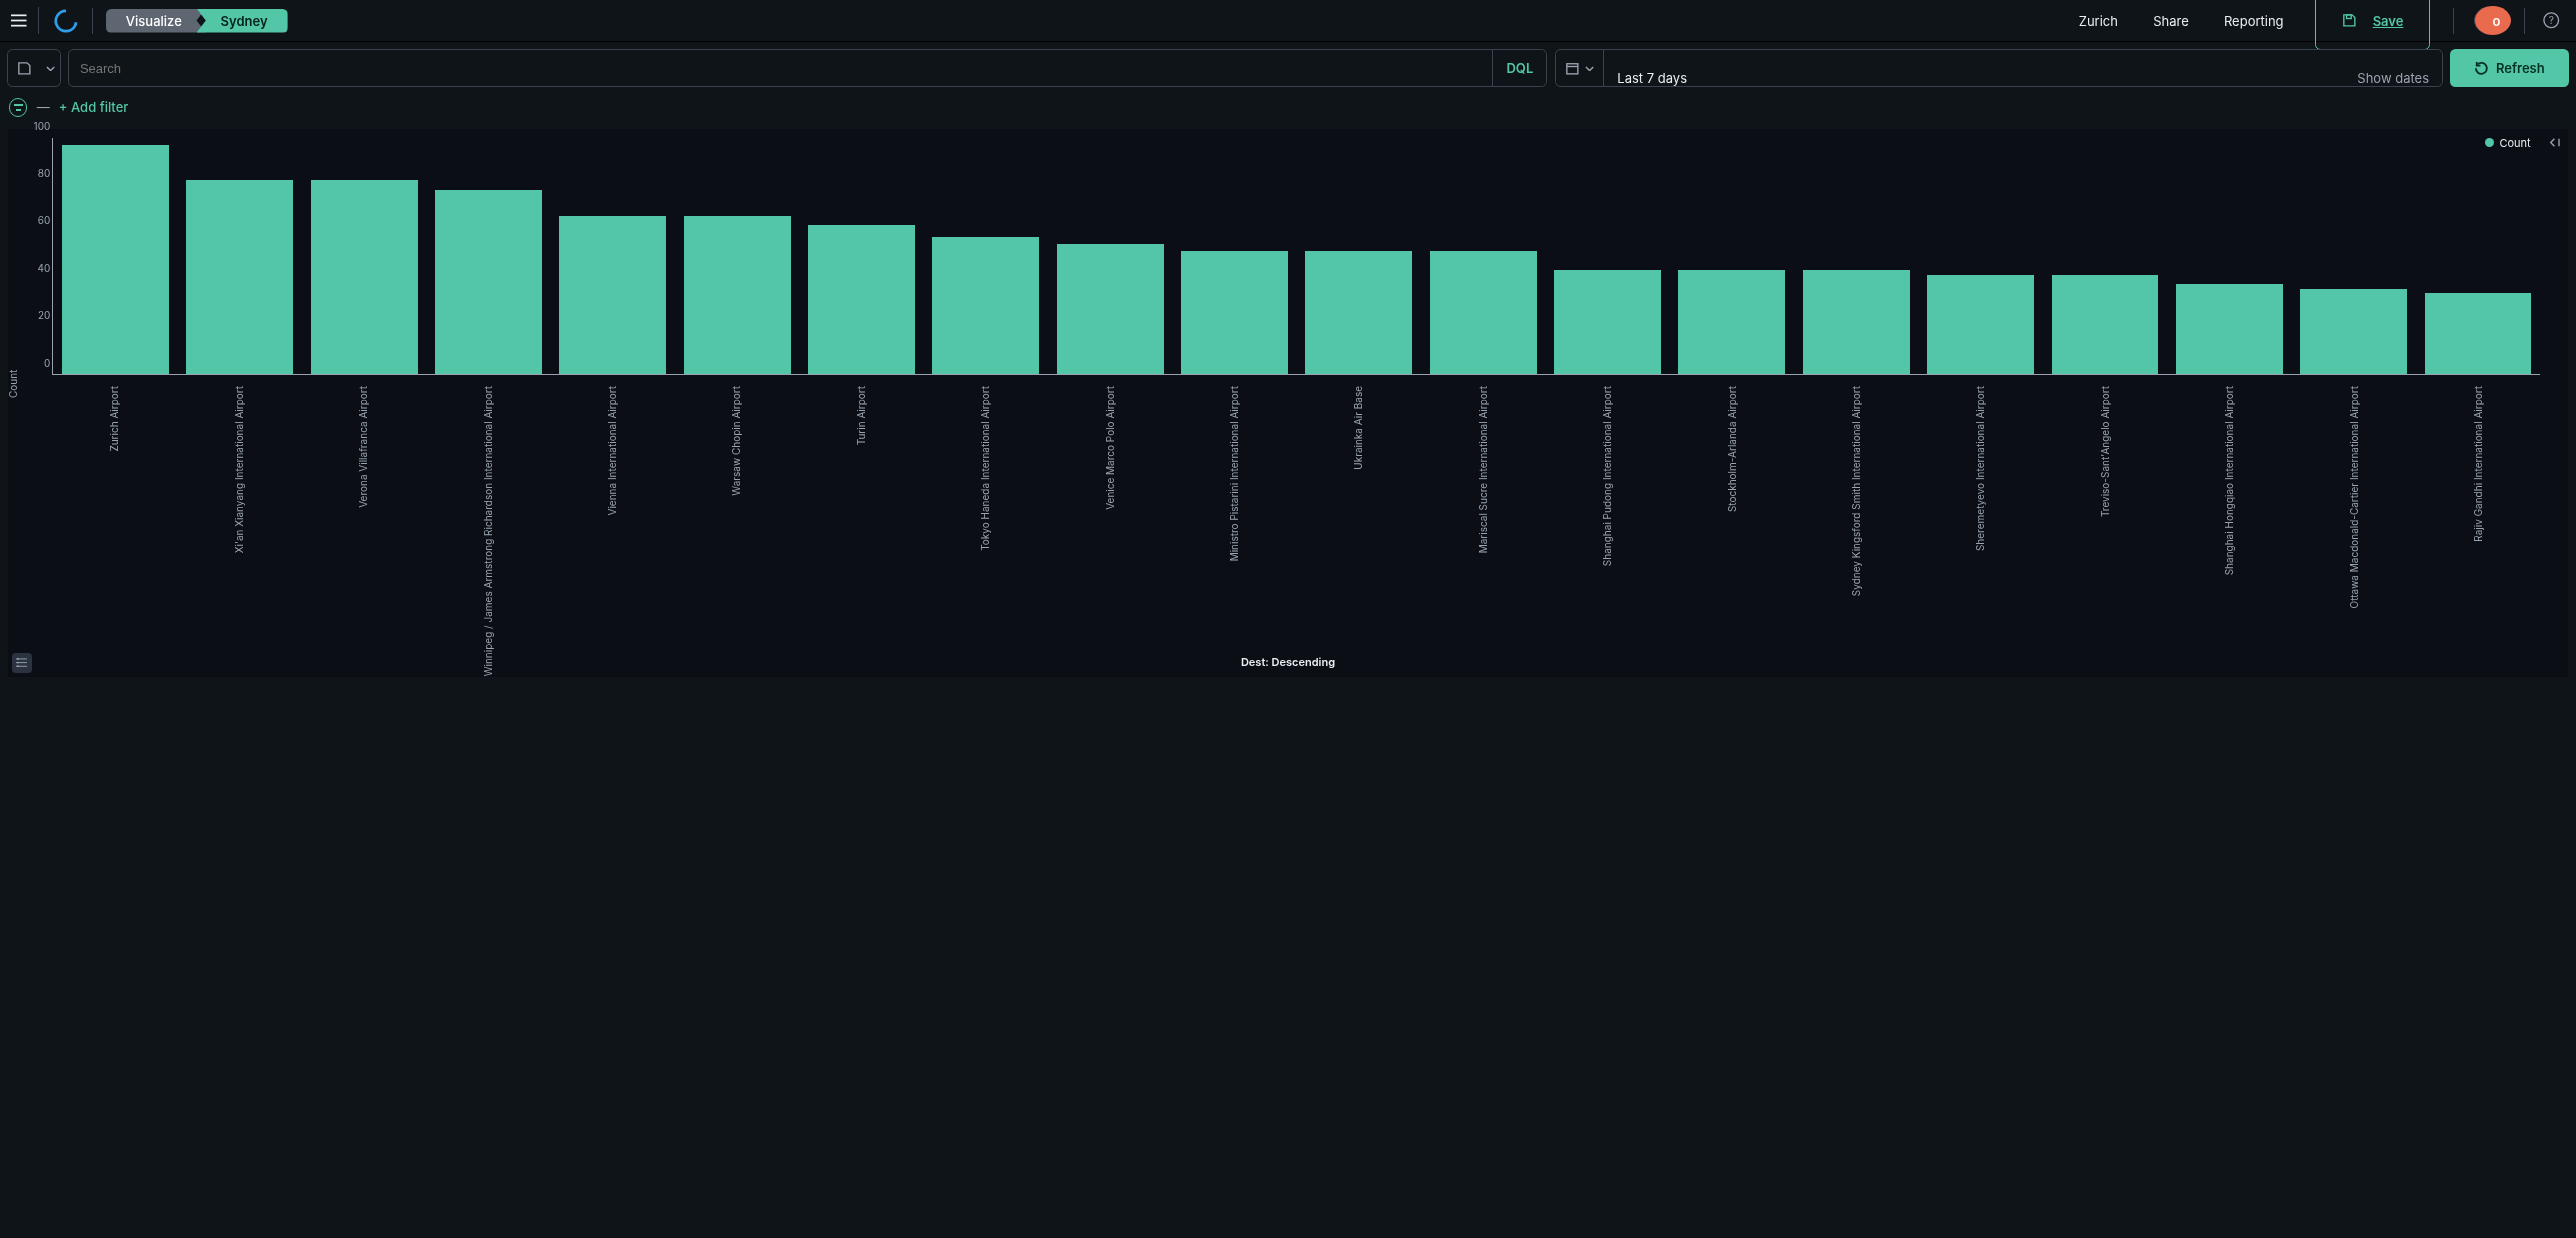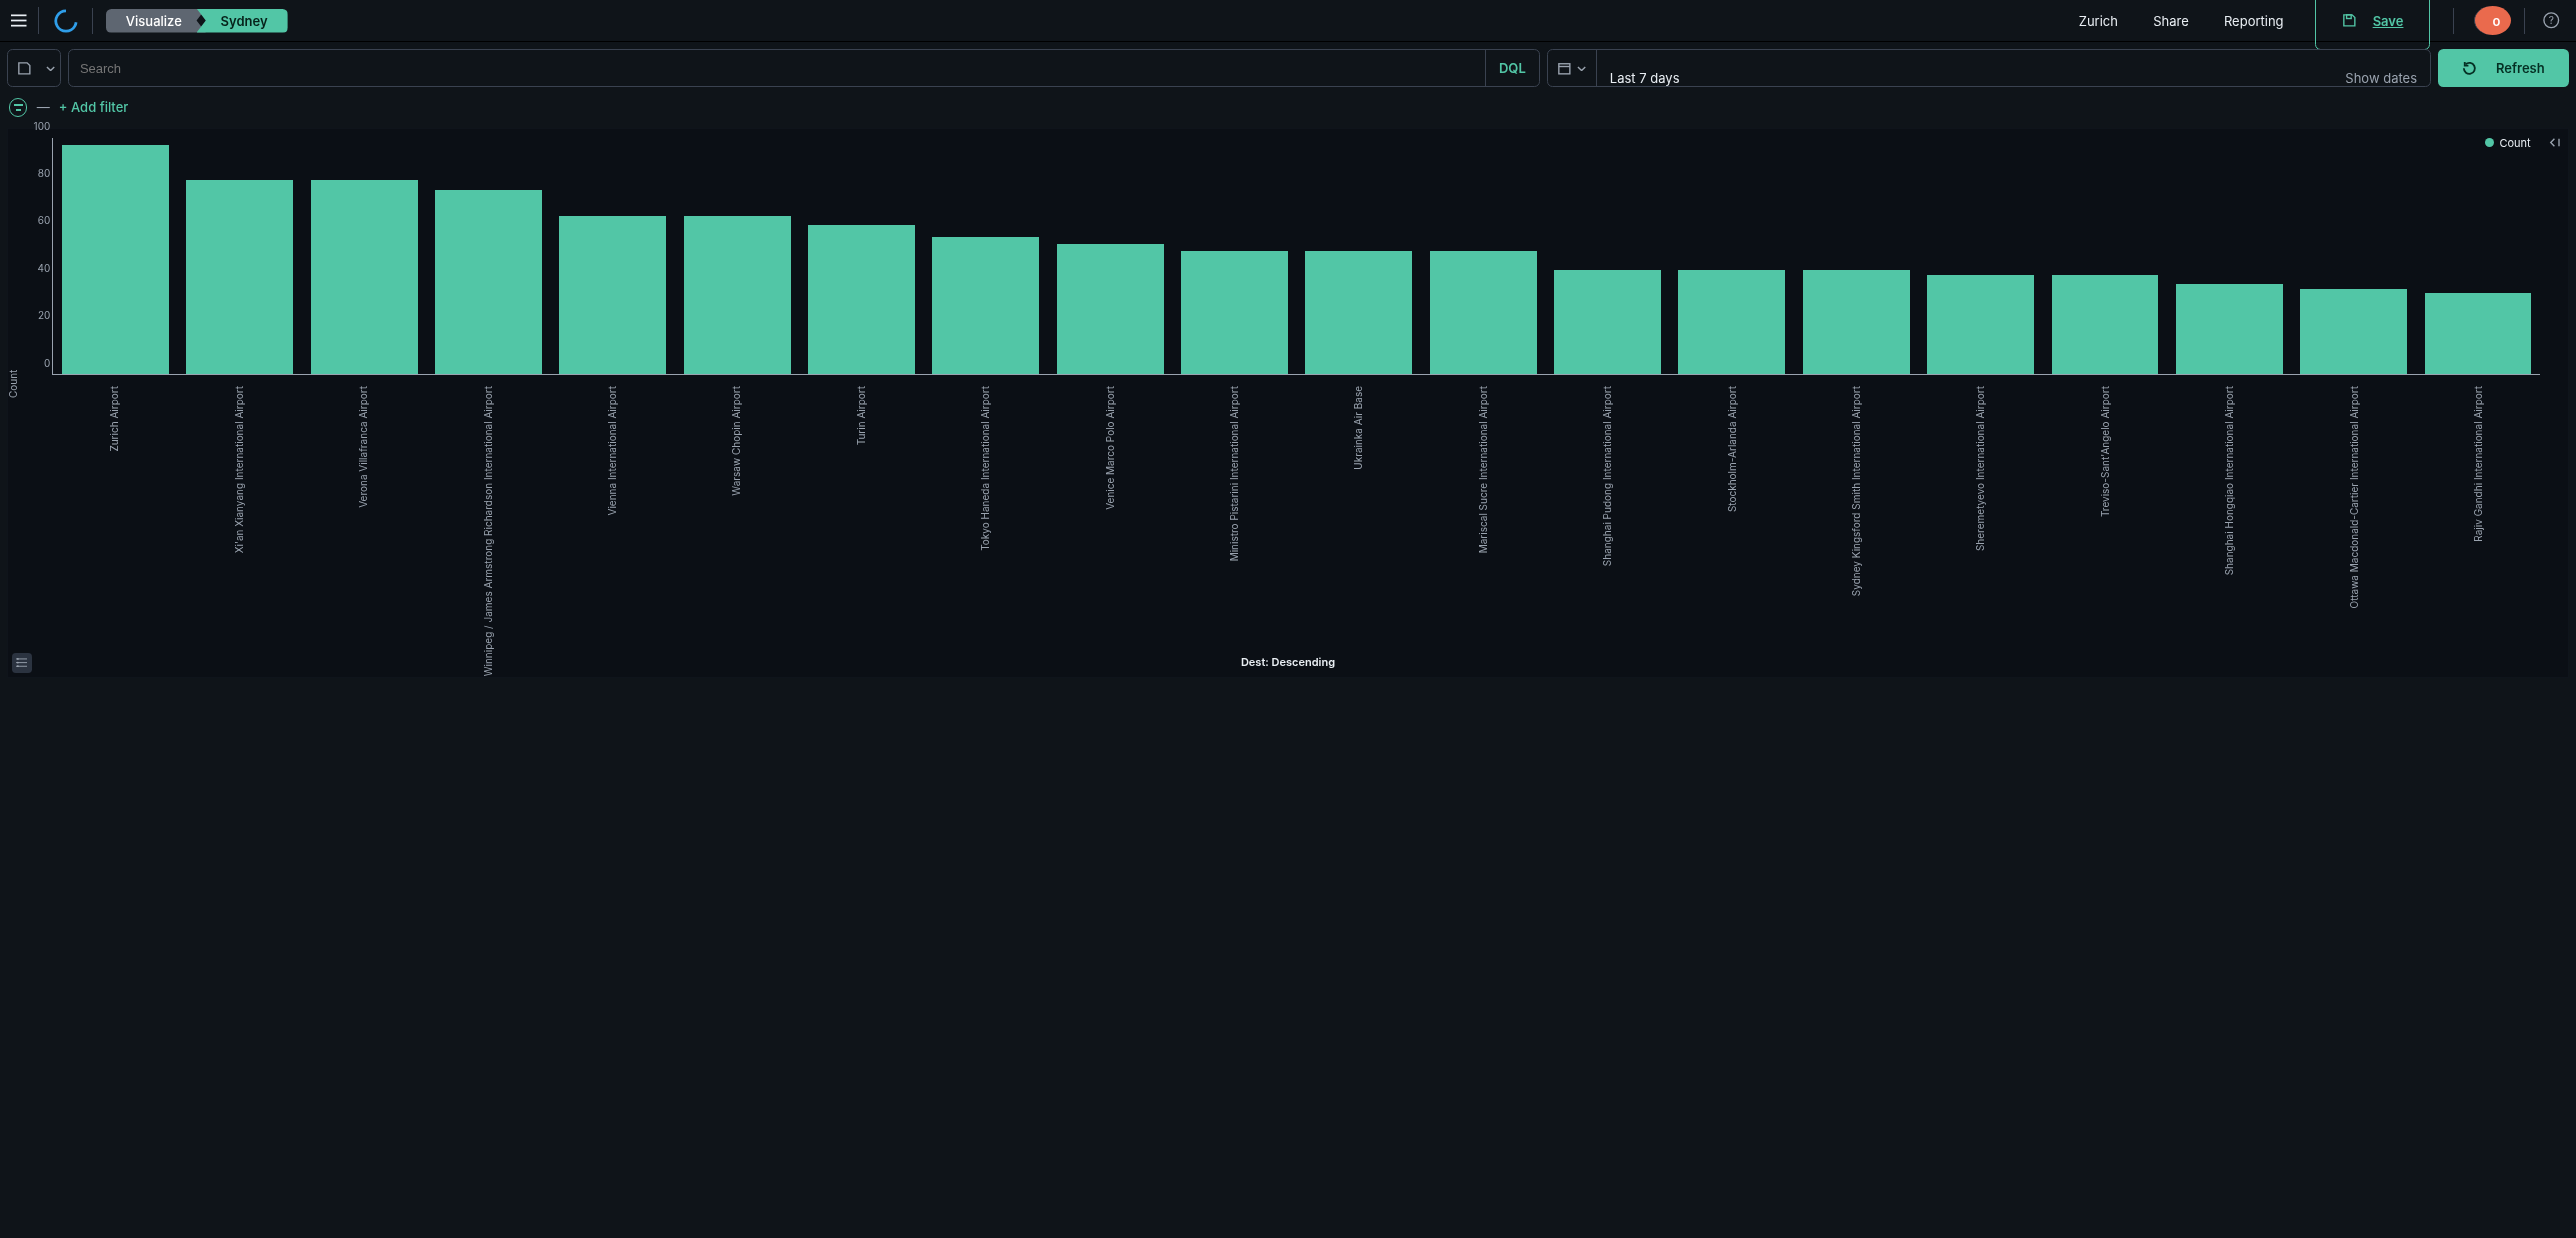--- a/index.html
+++ b/index.html
@@ -37,21 +37,21 @@
   .ql-left{display:flex;align-items:center;border:0.9px solid var(--border);border-radius:5.5px;height:38px;}
   .save-query{width:33px;height:100%;display:flex;align-items:center;justify-content:center;color:var(--muted);cursor:pointer;}
   .chev{width:18.3px;display:flex;align-items:center;justify-content:center;color:var(--muted);cursor:pointer;}
   .searchbox{flex:1;display:flex;align-items:center;border:0.9px solid var(--border);border-radius:5.5px;height:38px;}
   .searchbox input{flex:1;background:transparent;border:none;outline:none;color:var(--text);padding:0 11px;font-size:13px;}
   .dql{padding:0 13px;color:var(--teal);font-weight:600;cursor:pointer;border-left:0.9px solid var(--border);height:100%;display:flex;align-items:center;}
   .datebox{display:flex;align-items:flex-end;border:0.9px solid var(--border);border-radius:5.5px;height:38px;}
   .datebox .cal{padding:0 9.2px;color:var(--muted);display:flex;align-items:center;gap:5.5px;cursor:pointer;border-right:0.9px solid var(--border);height:100%;}
   .datebox .range{padding:0 13px;flex:1;}
   .show-dates{padding:0 13px;color:var(--muted);cursor:pointer;}
-  .refresh-btn{display:flex;align-items:center;gap:19px;background:var(--teal);color:#053024;font-weight:600;padding:0 24px;height:38px;border-radius:5.5px;cursor:pointer;}
+  .refresh-btn{display:flex;align-items:center;gap:7px;background:var(--teal);color:#053024;font-weight:600;padding:0 24px;height:38px;border-radius:5.5px;cursor:pointer;}
   
   .filterrow{display:flex;align-items:center;gap:9.2px;padding:3.7px 9.2px 9.2px 9.2px;}
   .filter-icon{width:18.3px;height:18.3px;border:1.8px solid var(--teal);border-radius:50%;position:relative;cursor:pointer;}
   .filter-icon::before,.filter-icon::after{content:"";position:absolute;left:3.7px;right:3.7px;height:1.8px;background:var(--teal);}
   .filter-icon::before{top:4.6px;}
   .filter-icon::after{bottom:4.6px;left:5.5px;right:5.5px;}
   .dash{color:var(--muted);}
   .add-filter{color:var(--teal);font-weight:500;cursor:pointer;}
   
   .chart-wrap{position:relative;margin:1.8px 7.3px 7.3px 7.3px;background:#0b0f15;height:550px;border:0.9px solid #0f141b;}

